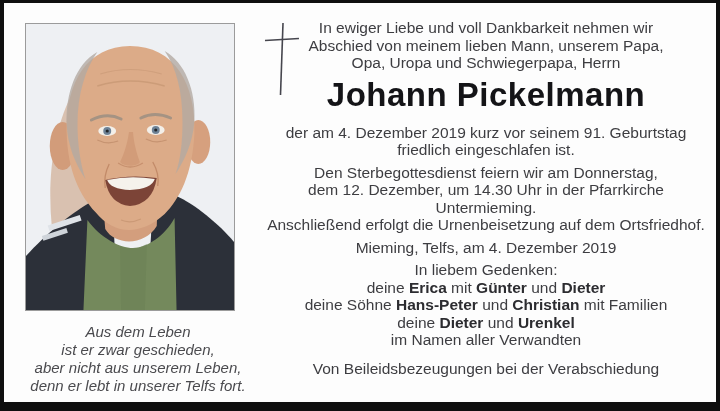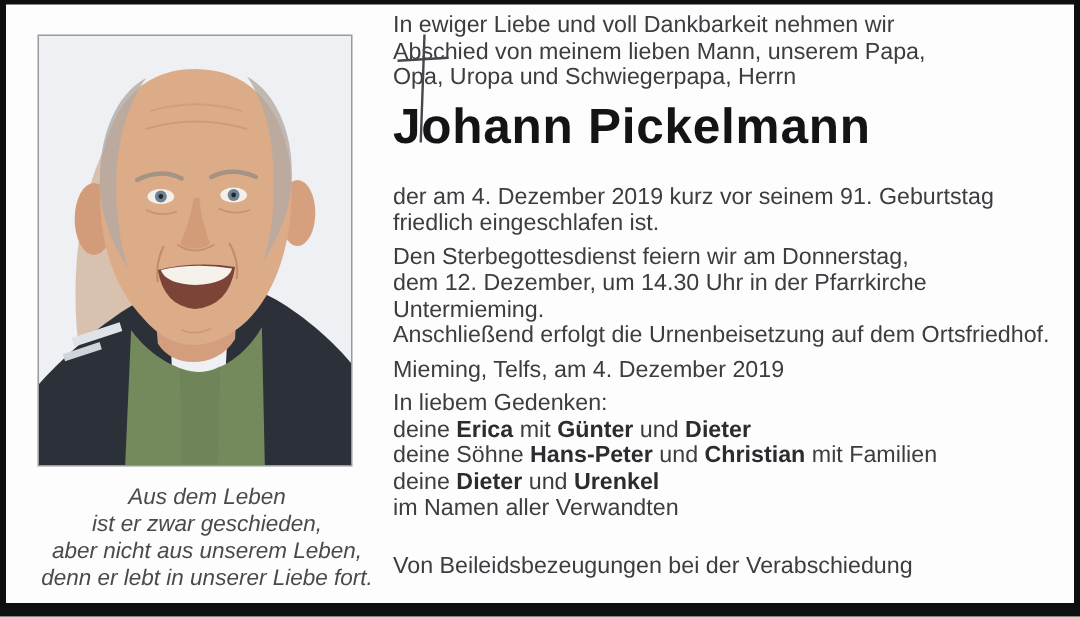--- a/index.html
+++ b/index.html
@@ -33,35 +33,35 @@
     width:248px; text-align:center;
     font-style:italic;
     font-size:15px; line-height:18px;
     color:#4a4a4e;
     padding-left:20px;
   }
   .poem .ln { display:block; }
   
   .right-col {
     flex:1; position:relative;
-    text-align:left;
-    padding:0 6px 0 10px;
+    text-align:center;
+    padding:11px 6px 0 10px;
     font-size:15.5px; line-height:17.5px;
   }
   .cross {
     position:absolute; left:12px; top:16px;
   }
   .ln { display:block; }
   .name {
     font-size:33px; line-height:36px;
     font-weight:700; color:#141417;
     letter-spacing:0.5px;
     margin-top:5px;
   }
-  .para { margin-top:21px; }
+  .para { margin-top:11px; }
   .para-tight { margin-top:5px; }
   .para-loose { margin-top:9px; }
   b, .bold { font-weight:700; color:#2c2c30; }
 </style>
 </head>
 <body>
 
 <div class="card">
 
   <div class="left-col">
@@ -99,21 +99,21 @@
         <path d="M128,138 Q135,150 133,162" stroke="#bc8260" fill="none" stroke-width="1.3" opacity="0.8"></path>
         <path d="M80,156 Q105,150 132,154 Q128,180 105,182 Q84,180 80,156 Z" fill="#7c4437"></path>
         <path d="M82,156 Q105,151 130,155 Q127,165 105,166 Q85,165 82,156 Z" fill="#f5f2ec"></path>
         <path d="M96,196 Q105,200 116,195" stroke="#c08d6b" fill="none" stroke-width="1.2" opacity="0.6"></path>
       </svg>
     </div>
     <div class="poem">
       <span class="ln">Aus dem Leben</span>
       <span class="ln">ist er zwar geschieden,</span>
       <span class="ln">aber nicht aus unserem Leben,</span>
-      <span class="ln">denn er lebt in unserer Liebe fort.</span>
+      <span class="ln">denn er lebt in unserer Telfs fort.</span>
     </div>
   </div>
 
   <div class="right-col">
 
     <span class="cross">
       <svg width="36" height="78" viewBox="0 0 36 78">
         <line x1="19" y1="4" x2="16.5" y2="76" stroke="#46464e" stroke-width="1.6"></line>
         <line x1="1" y1="21.5" x2="35" y2="19.5" stroke="#46464e" stroke-width="1.6"></line>
       </svg>

